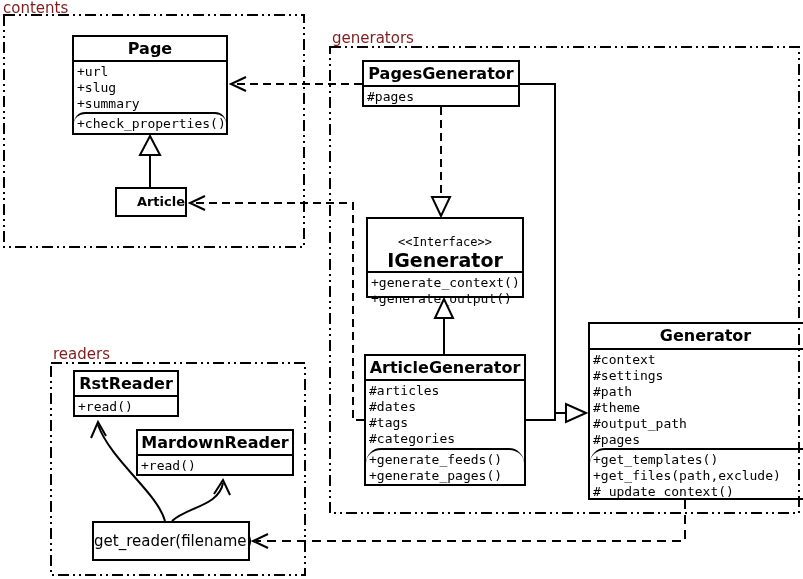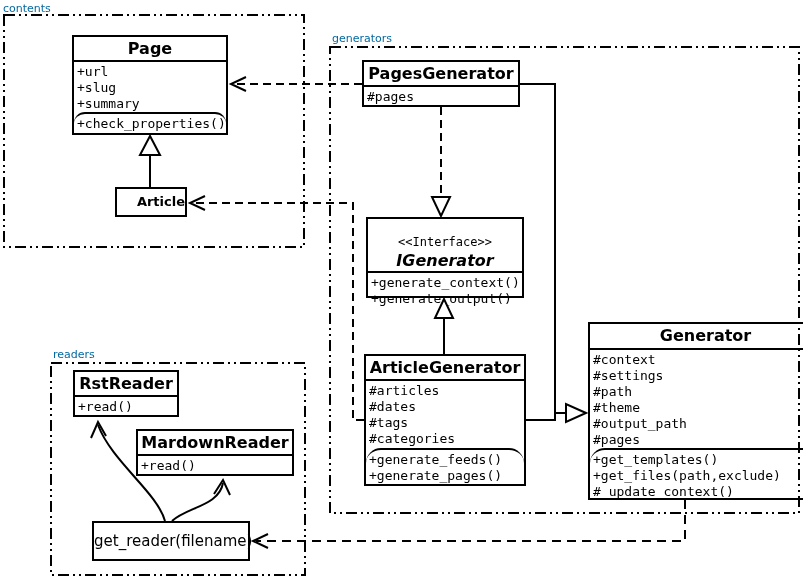--- a/index.html
+++ b/index.html
@@ -1,32 +1,32 @@
 <!DOCTYPE html>
 <html><head>
 <meta charset="utf-8">
 <style>
   html,body{margin:0;padding:0;background:#ffffff;}
   .canvas{position:relative;width:803px;height:579px;background:#fff;
           font-family:"DejaVu Sans",sans-serif;color:#000;}
-  .pkg-label{position:absolute;font-size:11px;line-height:15px;color:#0369a1;}
+  .pkg-label{position:absolute;font-size:15px;line-height:15px;color:#7f1d1d;}
   .cls{position:absolute;background:#fff;border:2px solid #000;box-sizing:border-box;
        font-family:"DejaVu Sans Mono","Liberation Mono",monospace;font-size:13px;z-index:1;}
   .cls-title{font-family:"DejaVu Sans","Liberation Sans",sans-serif;font-weight:bold;
              font-size:16px;text-align:center;border-bottom:2px solid #000;
              height:23px;line-height:23px;}
   .cls-single{font-family:"DejaVu Sans","Liberation Sans",sans-serif;font-weight:bold;
               font-size:13px;text-align:right;line-height:26px;}
   .sec{padding:2px 1px 2px 3px;line-height:16px;box-sizing:border-box;border-radius:15px;}
   .sec.methods{border-top:2px solid #000;}
   .row{white-space:pre;}
   .ititle{border-bottom:2px solid #000;text-align:center;}
   .stereo{font-size:12px;line-height:16px;padding-top:15px;}
   .iname{font-family:"DejaVu Sans","Liberation Sans",sans-serif;font-weight:bold;
-         font-size:16px;line-height:21px;font-style:italic;}
+         font-size:19px;line-height:21px;}
   .plain{font-family:"DejaVu Sans","Liberation Sans",sans-serif;font-size:15px;
          text-align:center;line-height:36px;}
   svg.overlay{position:absolute;left:0;top:0;z-index:2;pointer-events:none;}
 </style>
 </head>
 <body>
 
 <div class="canvas">
 
   <div class="pkg-label" style="left:3px;top:1px;">contents</div>

